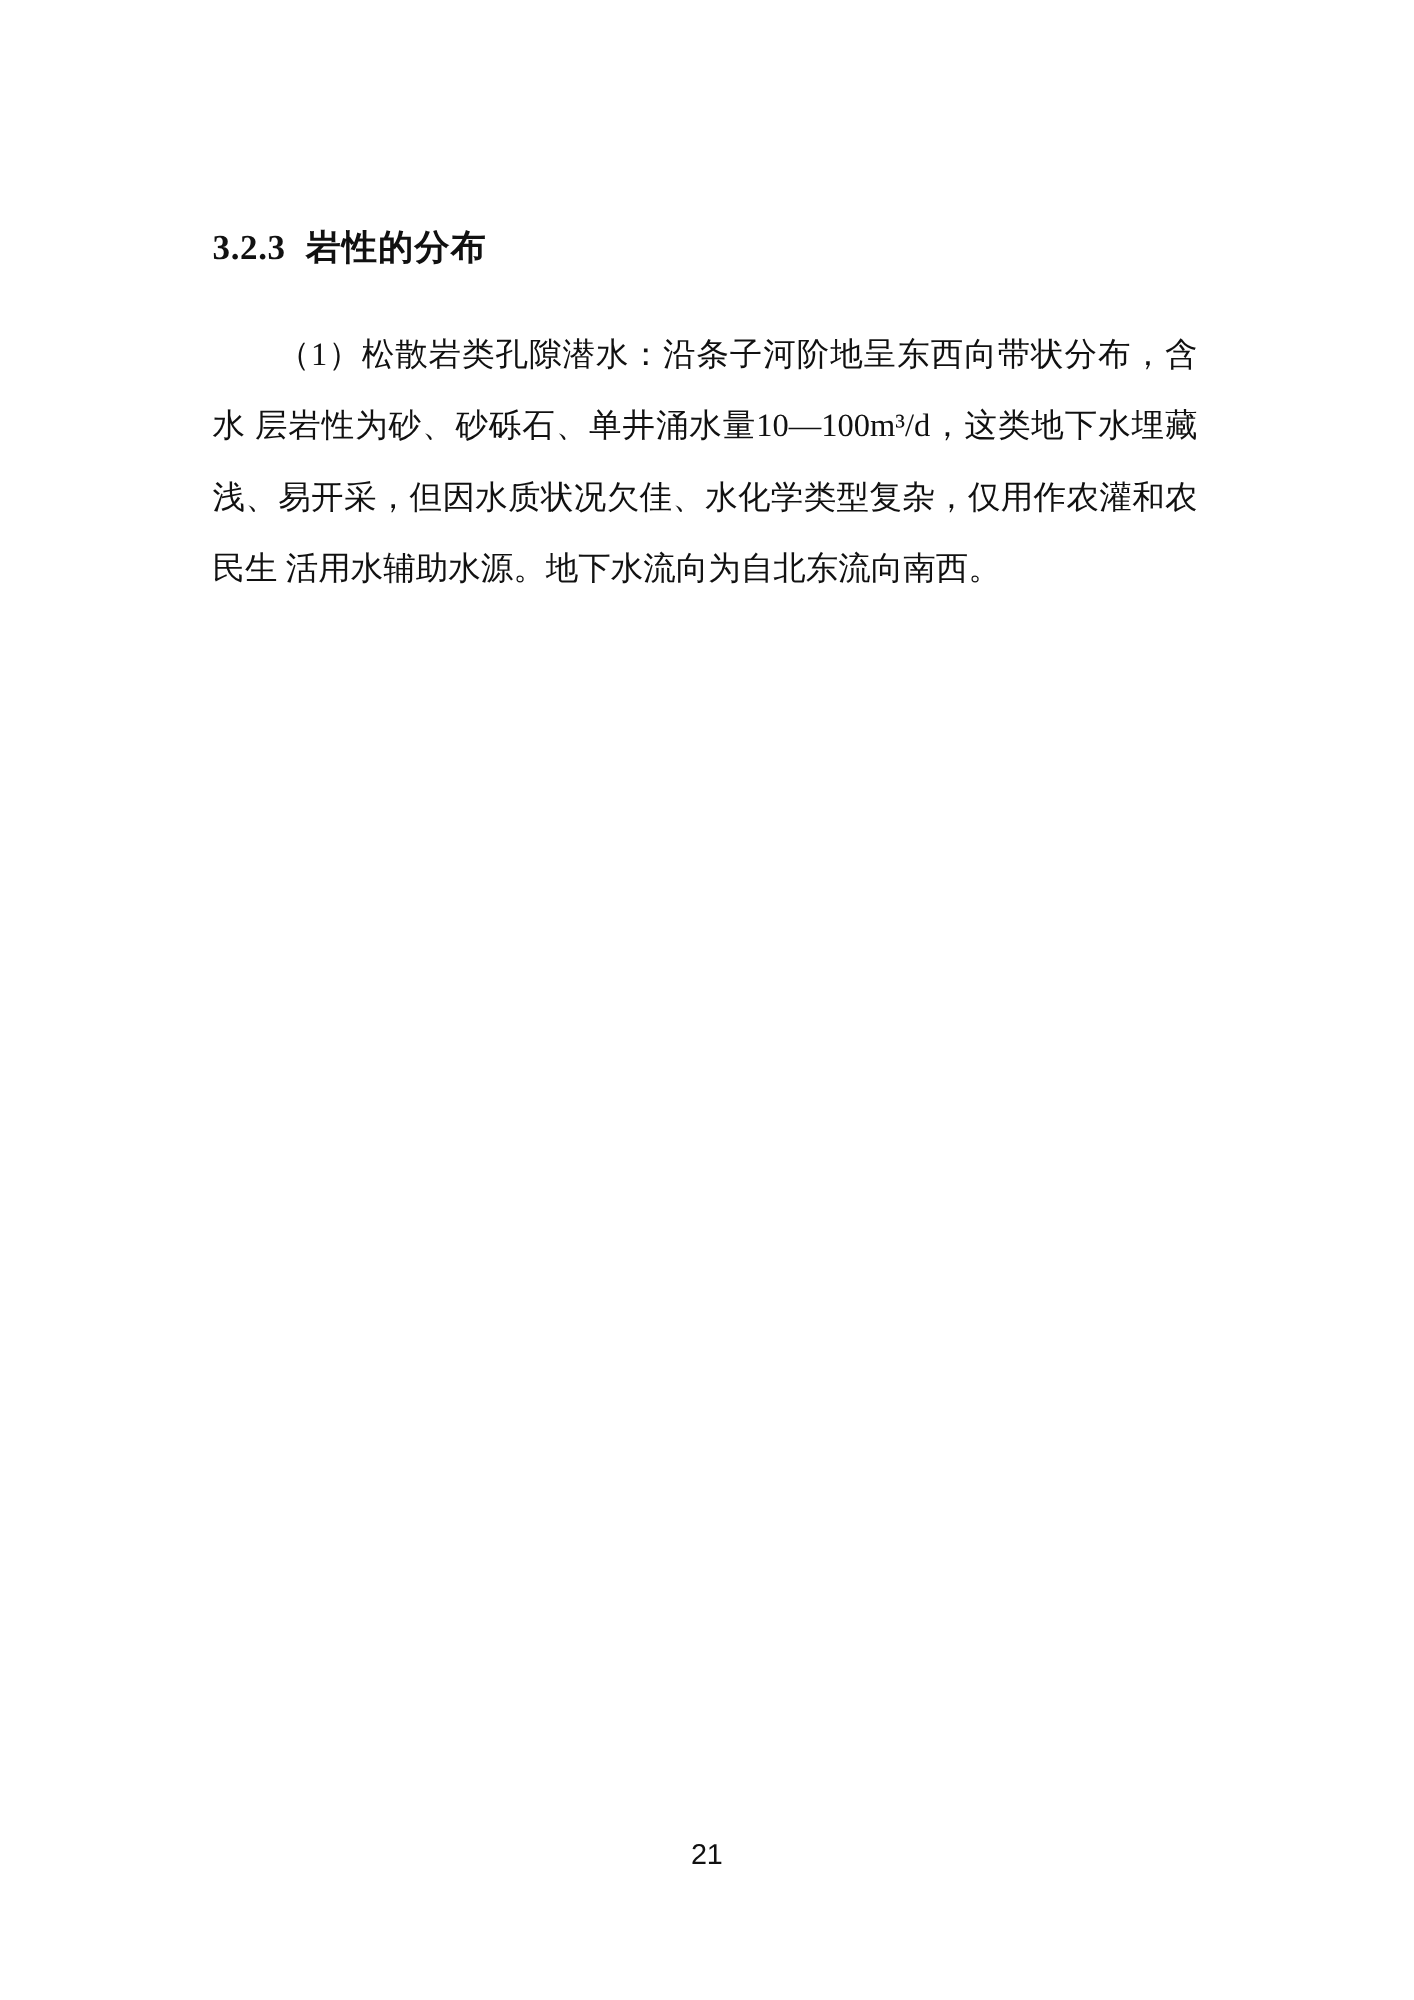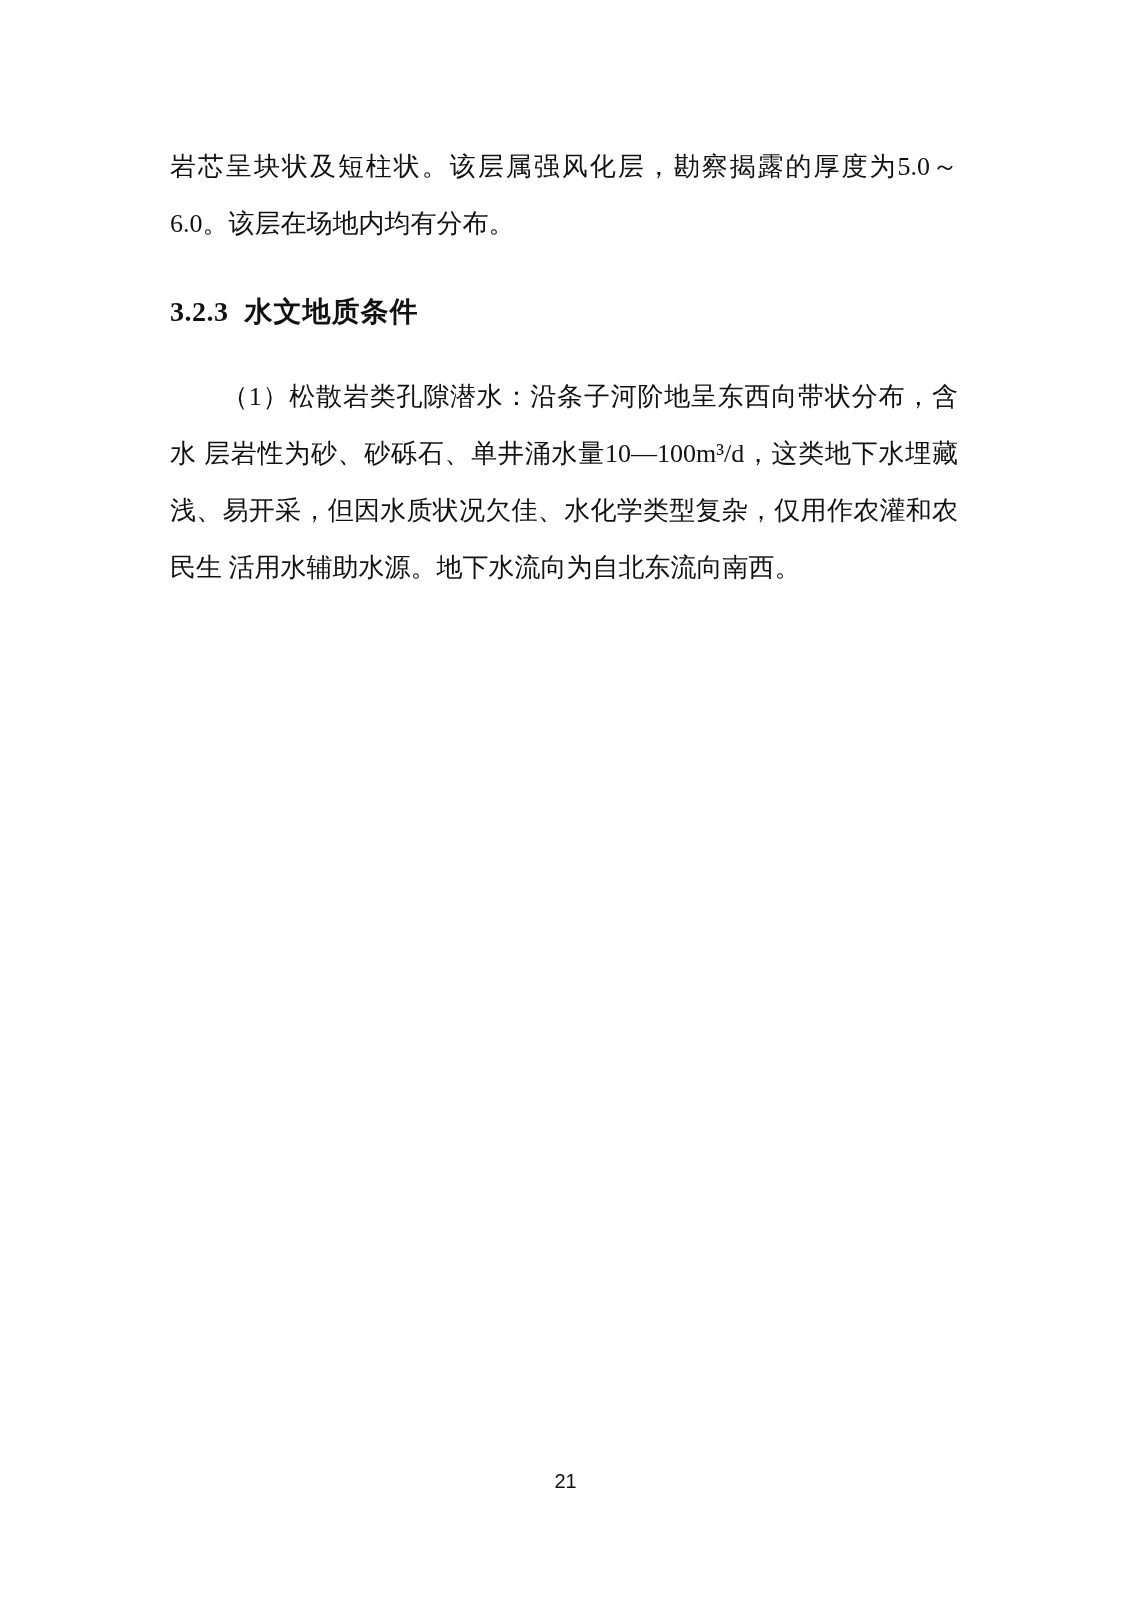--- a/index.html
+++ b/index.html
@@ -52,35 +52,34 @@
   }
   .page-footer {
     position: absolute;
     left: 0;
     top: 1470px;
     width: 100%;
     text-align: center;
   }
   .page-number {
     font-family: "Liberation Sans", "DejaVu Sans", sans-serif;
-    font-size: 20px;
+    font-size: 23px;
     color: #111111;
   }
 </style>
 </head>
 <body>
 
 <div class="page">
 
   <div class="content">
 
-    <p class="no-indent">岩芯呈块状及短柱状。该层属强风化层，勘察揭露的厚度为5.0～6.0。该层在场地内均有分布。</p>
 
     <h3 class="heading">
-      <span class="heading-number">3.2.3</span><span class="heading-title">水文地质条件</span>
+      <span class="heading-number">3.2.3</span><span class="heading-title">岩性的分布</span>
     </h3>
 
 
     <p>（1）松散岩类孔隙潜水：沿条子河阶地呈东西向带状分布，含水 层岩性为砂、砂砾石、单井涌水量10—100m³/d，这类地下水埋藏浅、易开采，但因水质状况欠佳、水化学类型复杂，仅用作农灌和农民生 活用水辅助水源。地下水流向为自北东流向南西。</p>
 
 
 
   </div>
 
   <div class="page-footer">

